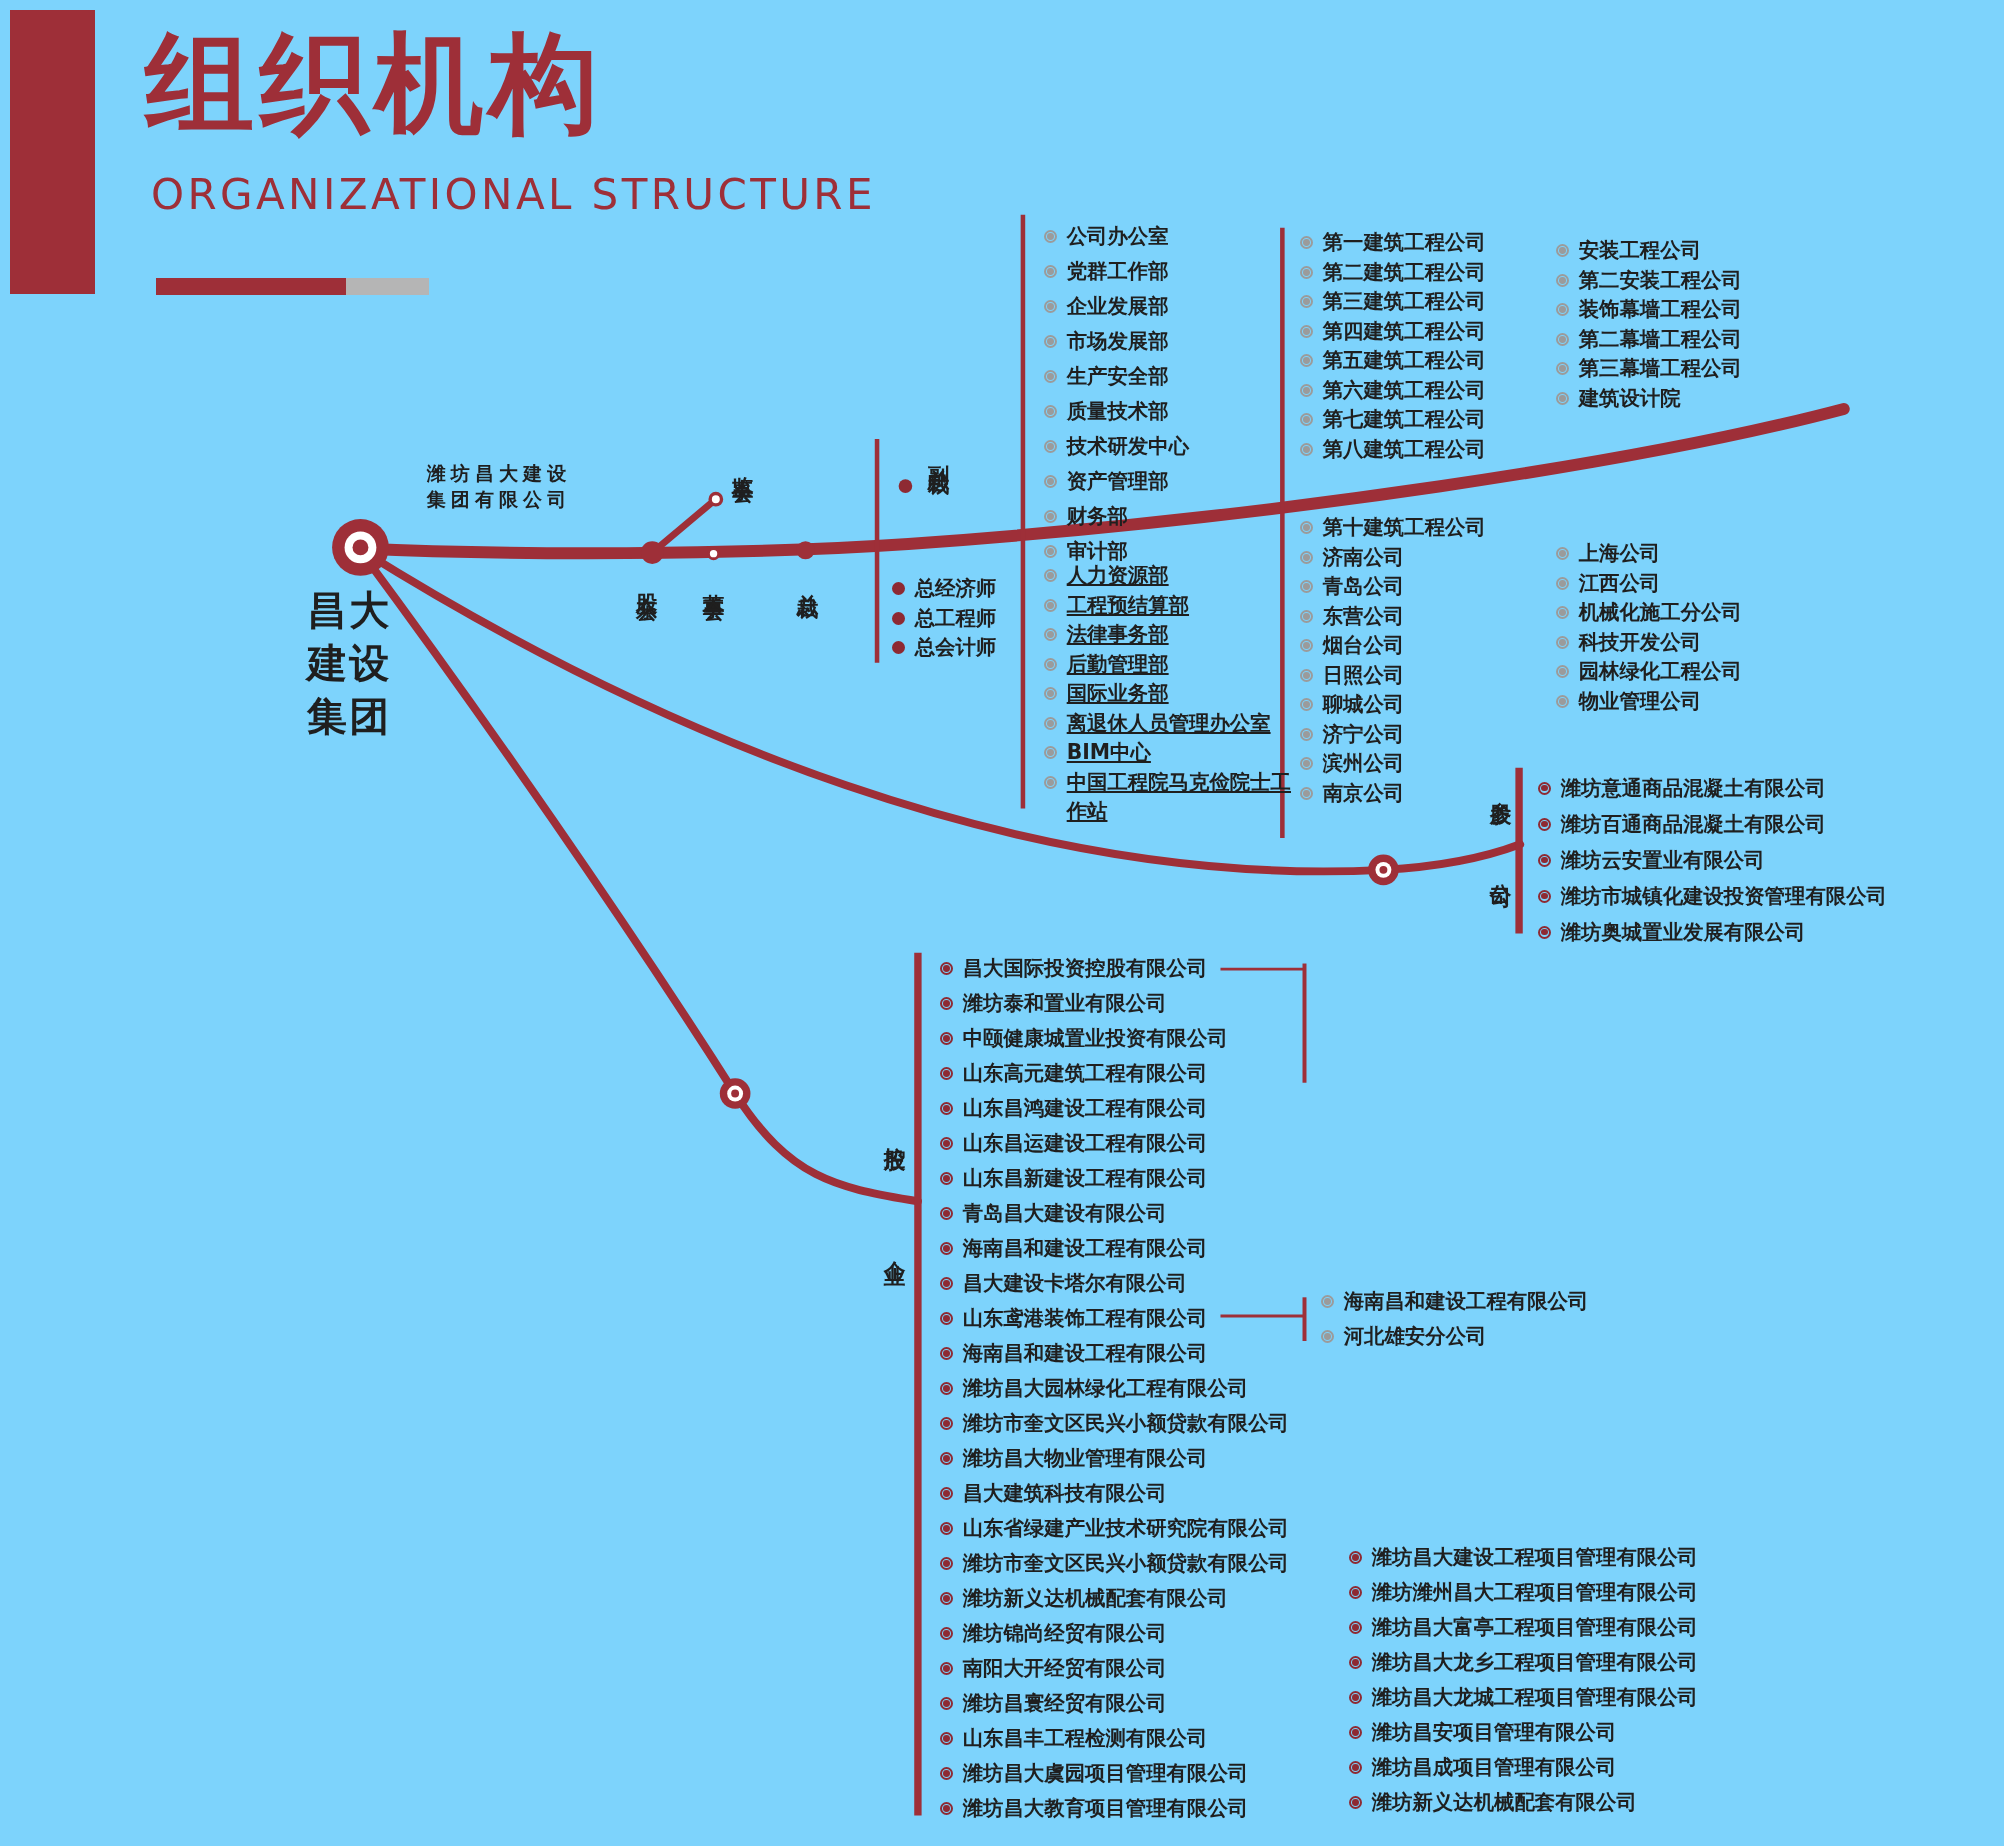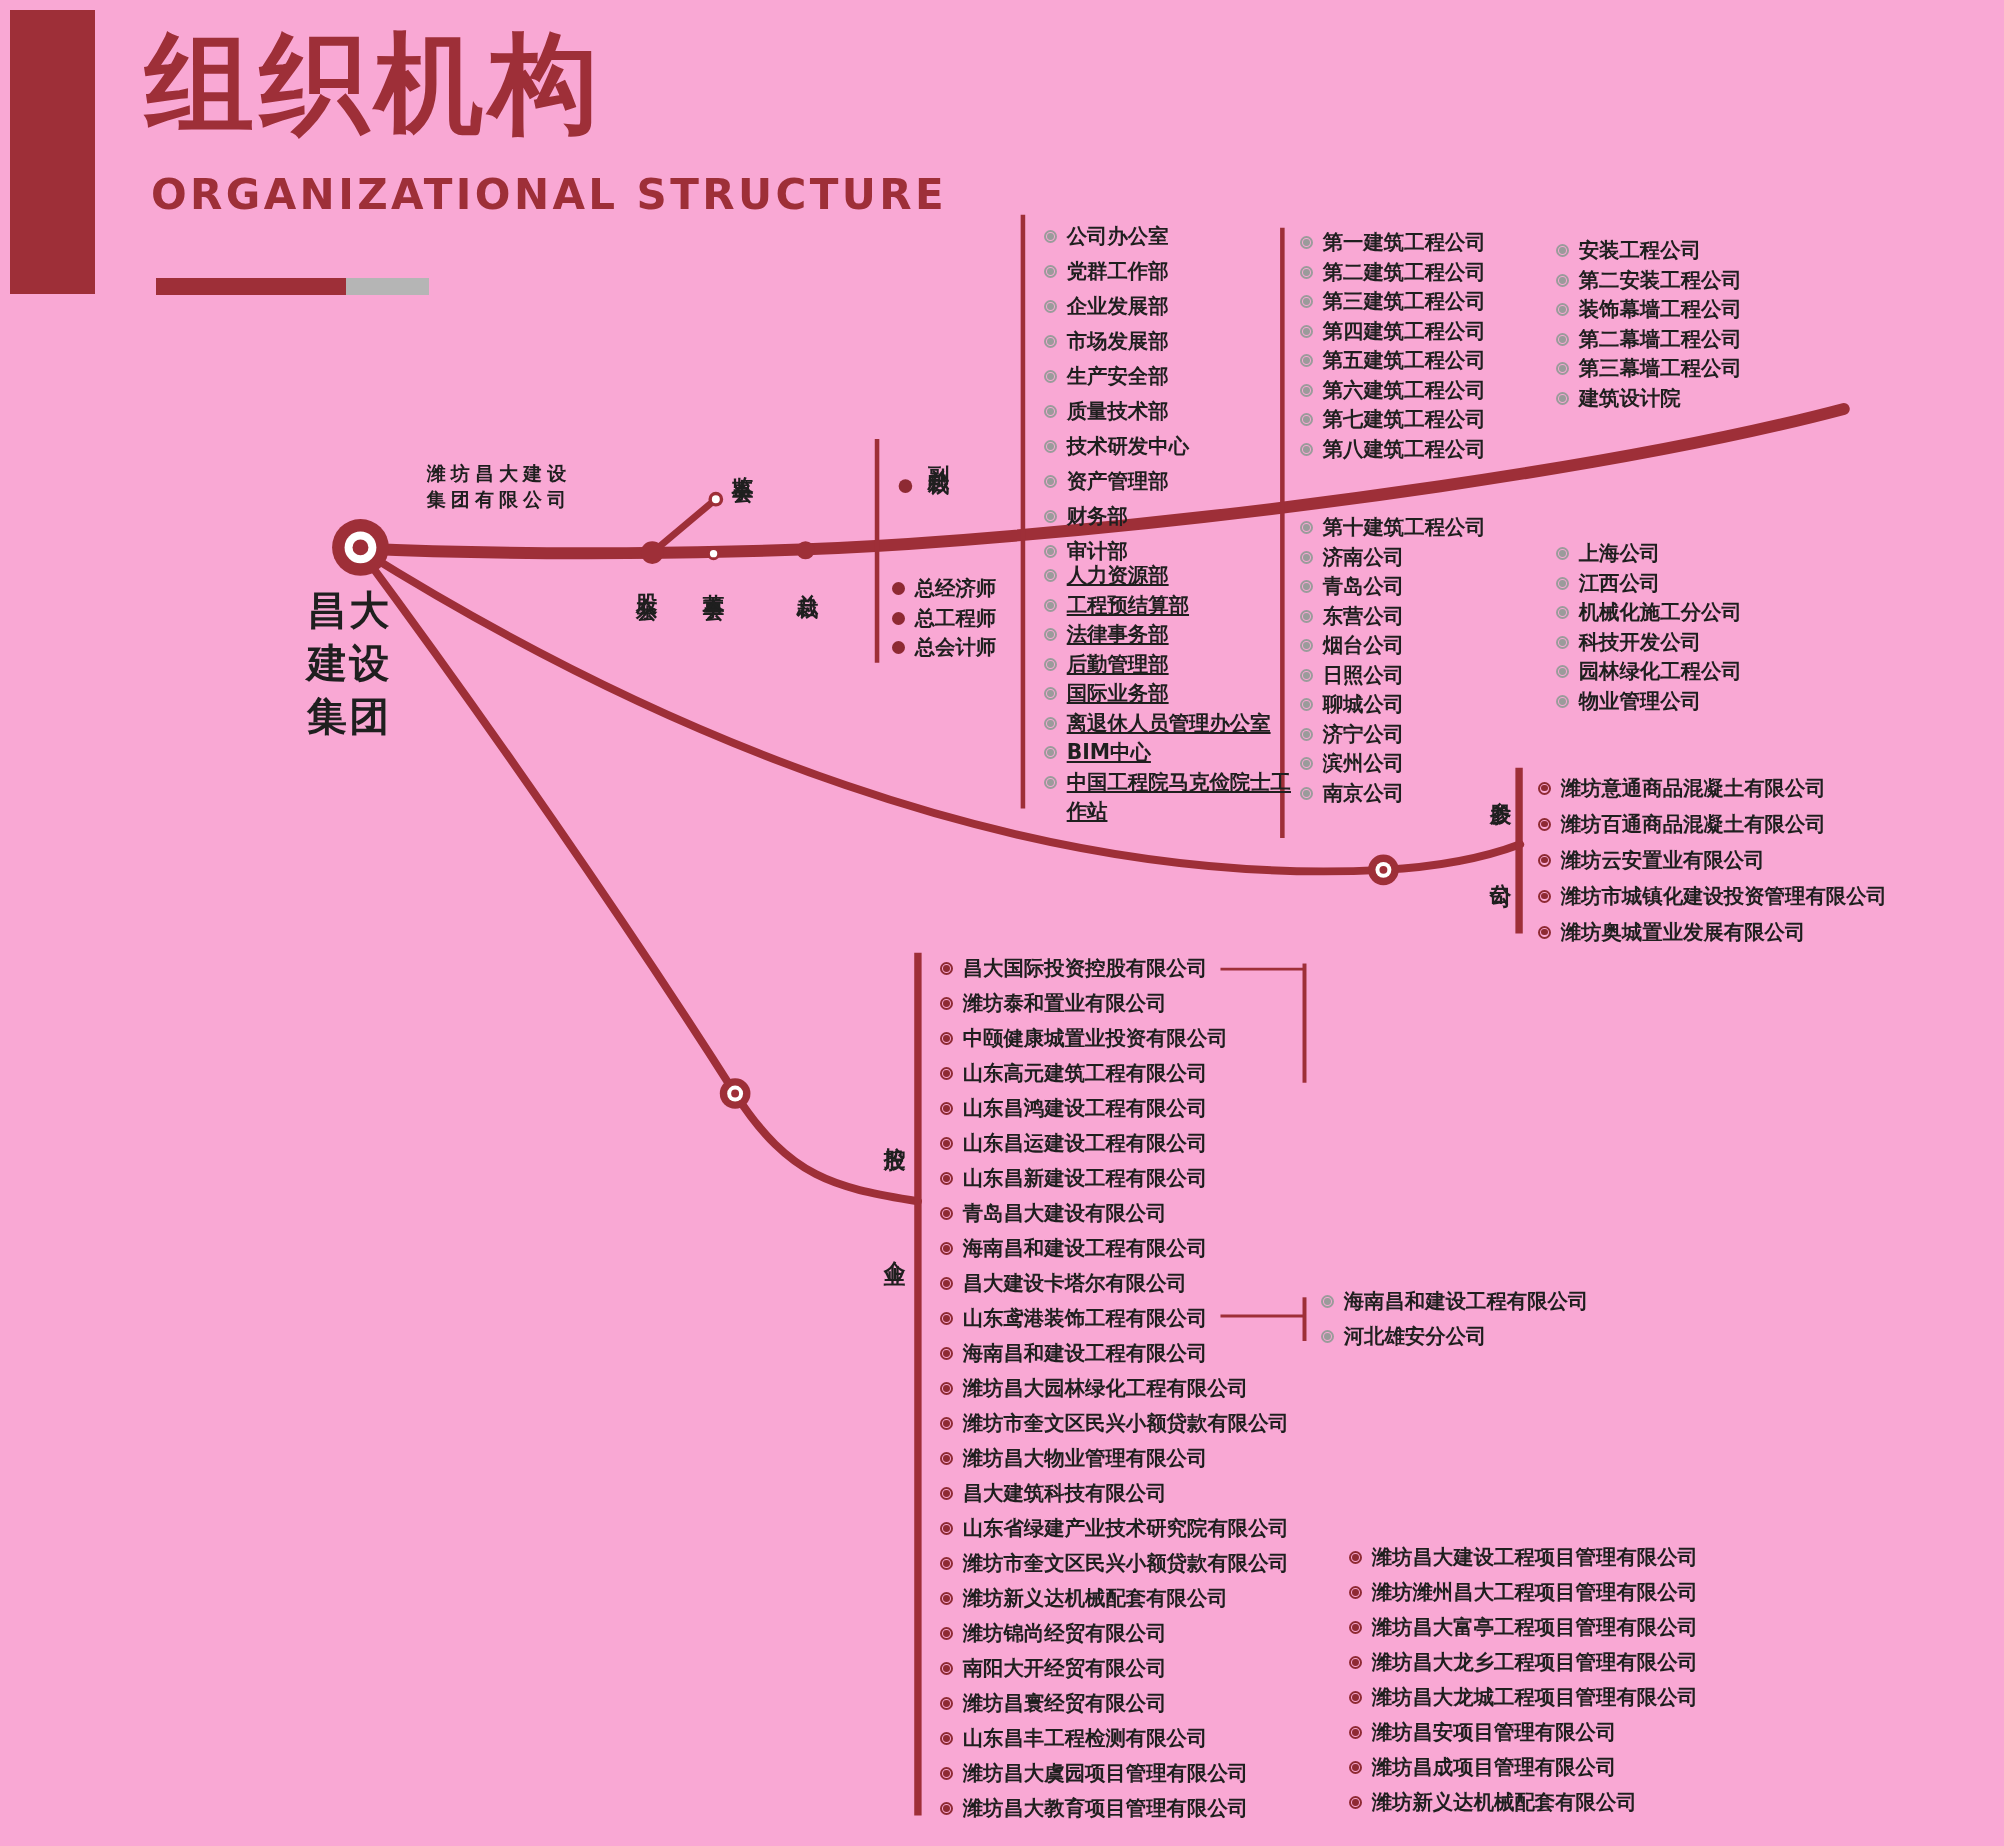--- a/index.html
+++ b/index.html
@@ -1,22 +1,22 @@
 <!DOCTYPE html>
 <html style="font-size:9px"><head>
 <meta charset="utf-8">
 <style>
   html,body{margin:0;padding:0;background:#fff;}
   body{font-family:"DejaVu Sans","Liberation Sans",sans-serif;}
-  .canvas{position:relative;width:2005px;height:1847px;background:#f9a8d4;overflow:hidden;}
+  .canvas{position:relative;width:2005px;height:1847px;background:#7dd3fc;overflow:hidden;}
   .wires{position:absolute;left:0;top:0;}
 
   .corner{position:absolute;left:10.2px;top:10.2px;width:85px;height:284px;background:#9e2f38;}
   .title{position:absolute;left:145px;top:25px;font-size:109px;font-weight:900;color:#9e2f38;letter-spacing:5.7px;line-height:1.08;white-space:nowrap;}
-  .subtitle{position:absolute;left:151px;top:170px;font-size:42px;font-weight:700;color:#9e2f38;letter-spacing:3.4px;white-space:nowrap;}
+  .subtitle{position:absolute;left:151px;top:170px;font-size:42px;font-weight:400;color:#9e2f38;letter-spacing:3.4px;white-space:nowrap;}
   .bar{position:absolute;left:156px;top:278px;height:17px;display:flex;}
   .bar .red{width:190px;background:#9e2f38;}
   .bar .gray{width:83px;background:#b5b5b5;}
 
   .root-fullname{position:absolute;left:397px;top:460px;width:204px;text-align:center;font-size:19px;font-weight:700;letter-spacing:5.1px;line-height:26px;color:#1f1f1f;}
   .root-shortname{position:absolute;left:307px;top:584px;width:102px;text-align:left;font-size:40px;font-weight:900;line-height:53px;letter-spacing:2.3px;color:#1f1f1f;}
 
   .vtext{position:absolute;writing-mode:vertical-rl;text-orientation:upright;font-size:21.6px;font-weight:700;color:#1f1f1f;letter-spacing:3.4px;white-space:nowrap;}
 
   .vlist{position:absolute;}

